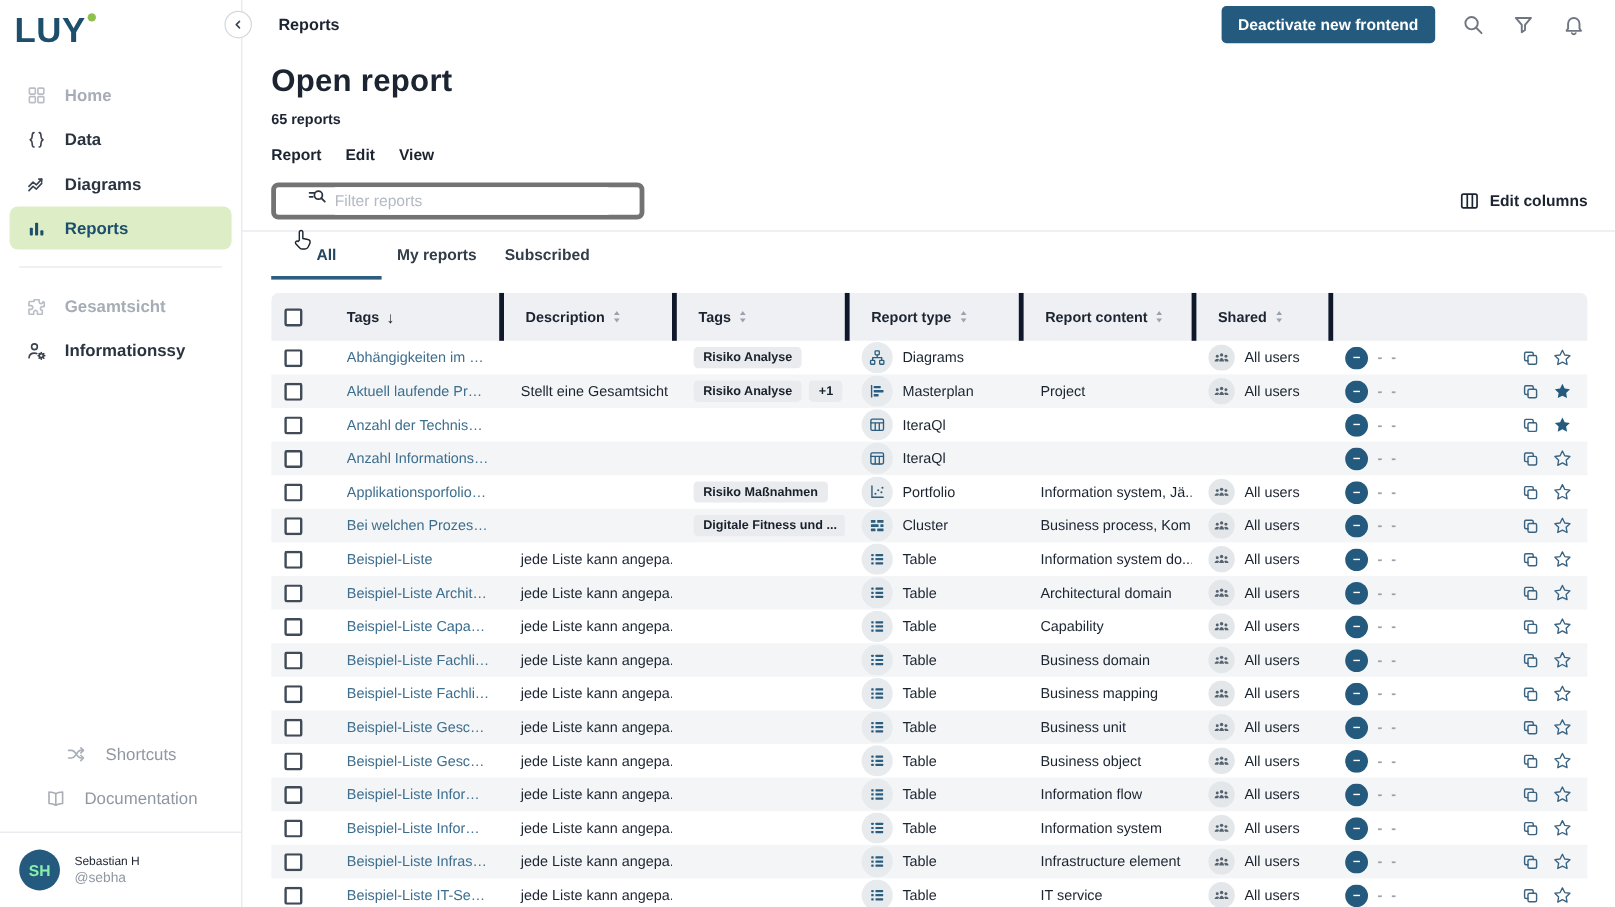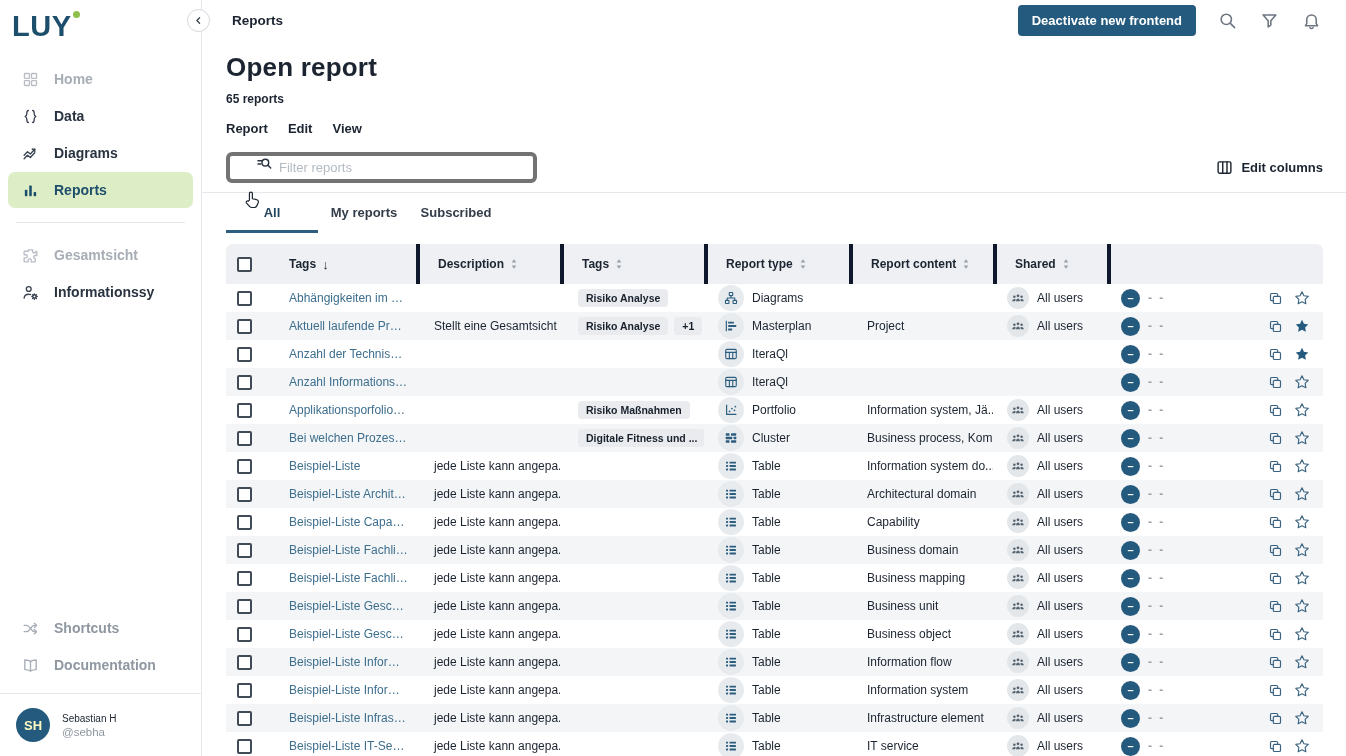--- a/index.html
+++ b/index.html
@@ -21,24 +21,24 @@
   nav{padding:0 8px;}
   .nav-item{display:flex;align-items:center;gap:14px;height:36px;padding:0 12px;border-radius:7px;
     font-size:14px;font-weight:600;color:#2a3340;cursor:pointer;margin-bottom:1px;}
   .nav-item .nicon{width:20px;height:20px;display:flex;align-items:center;justify-content:center;color:#3a4350;}
   .nav-item.active{background:var(--green-bg);color:var(--blue-dark);}
   .nav-item.active .nicon{color:var(--blue-dark);}
   .nav-item.disabled{color:#a7adb6;cursor:default;}
   .nav-item.disabled .nicon{color:#b9bec6;}
   .nav-divider{border-top:1px solid var(--border);margin:14px 8px;}
   .sidebar-bottom{margin-top:auto;}
-  .sidebar-bottom .nav-item{color:var(--gray);font-weight:700;}
+  .sidebar-bottom .nav-item{color:var(--gray);font-weight:400;justify-content:center;}
   .sidebar-bottom .nav-item .nicon{color:#a8aeb7;}
   .user-card{border-top:1px solid var(--border);display:flex;align-items:center;gap:12px;padding:14px 16px;margin-top:10px;}
-  .avatar{width:34px;height:34px;border-radius:50%;background:var(--blue);color:#fef9c3;font-size:13px;font-weight:700;
+  .avatar{width:34px;height:34px;border-radius:50%;background:var(--blue);color:#86efac;font-size:13px;font-weight:700;
     display:flex;align-items:center;justify-content:center;}
   .user-name{font-size:10px;font-weight:400;}
   .user-handle{font-size:11.5px;color:var(--gray);margin-top:2px;}
 
   
   main{flex:1;display:flex;flex-direction:column;min-width:0;}
   .topbar{height:40px;display:flex;align-items:center;padding:0 24px 0 30px;}
   .crumb{font-size:13.5px;font-weight:700;}
   .topbar .spacer{flex:1}
   .primary-btn{background:var(--blue);color:#fff;border:none;border-radius:4px;font-size:13px;font-weight:700;

